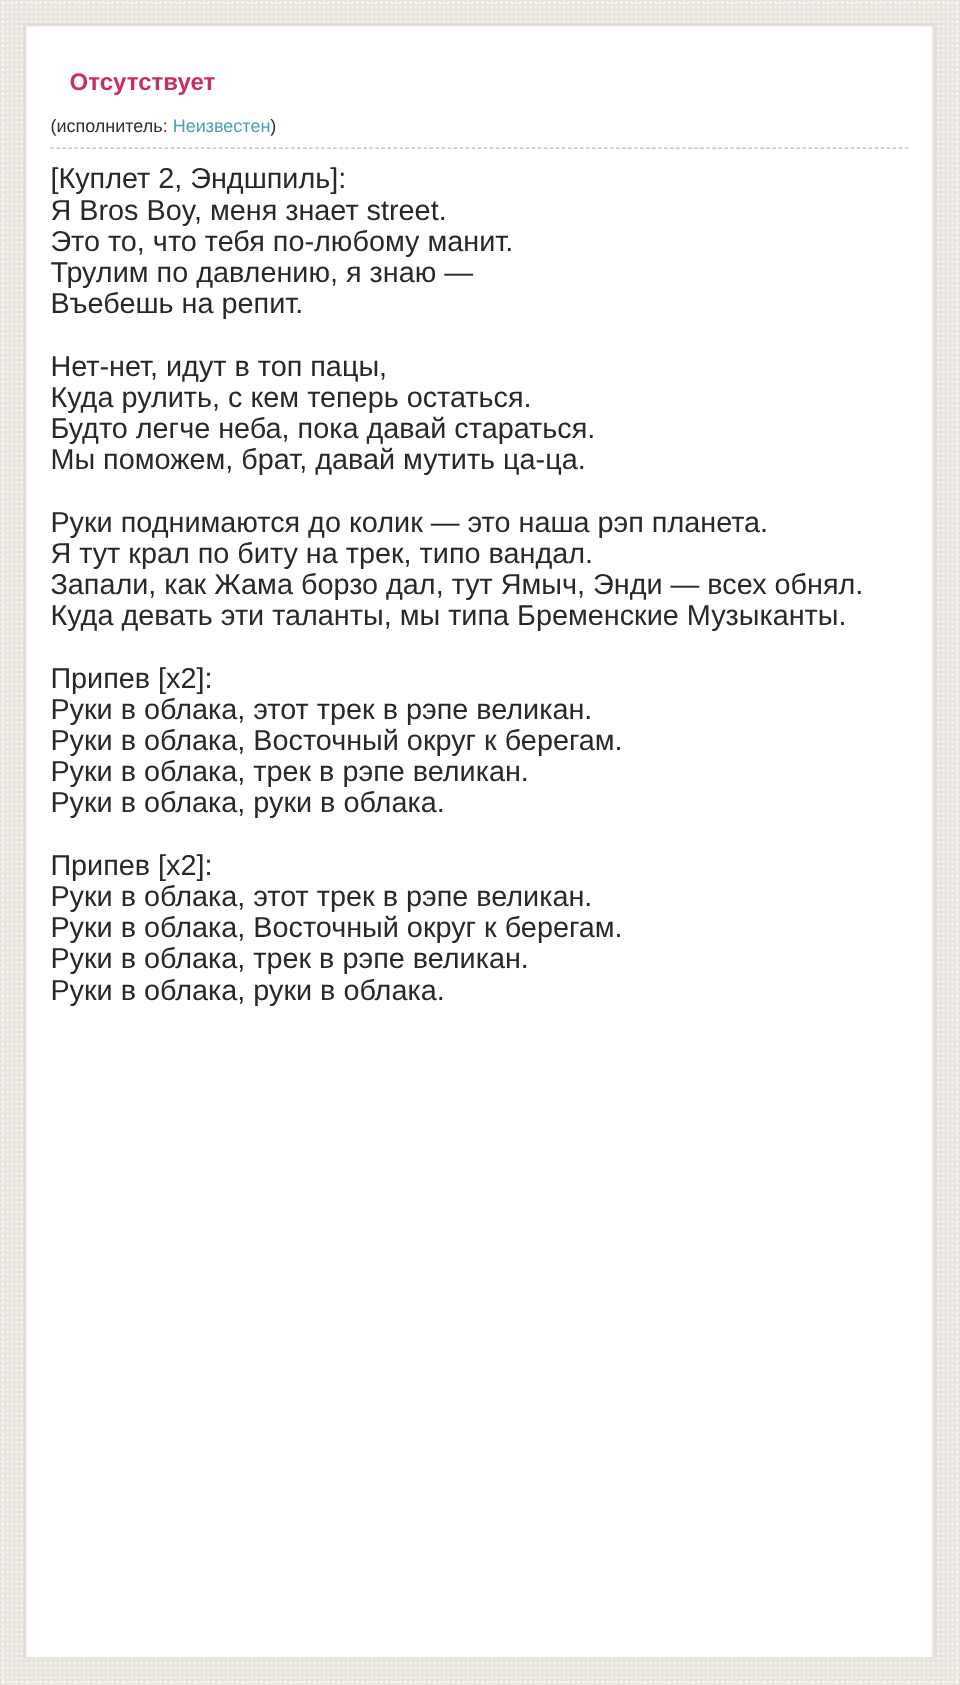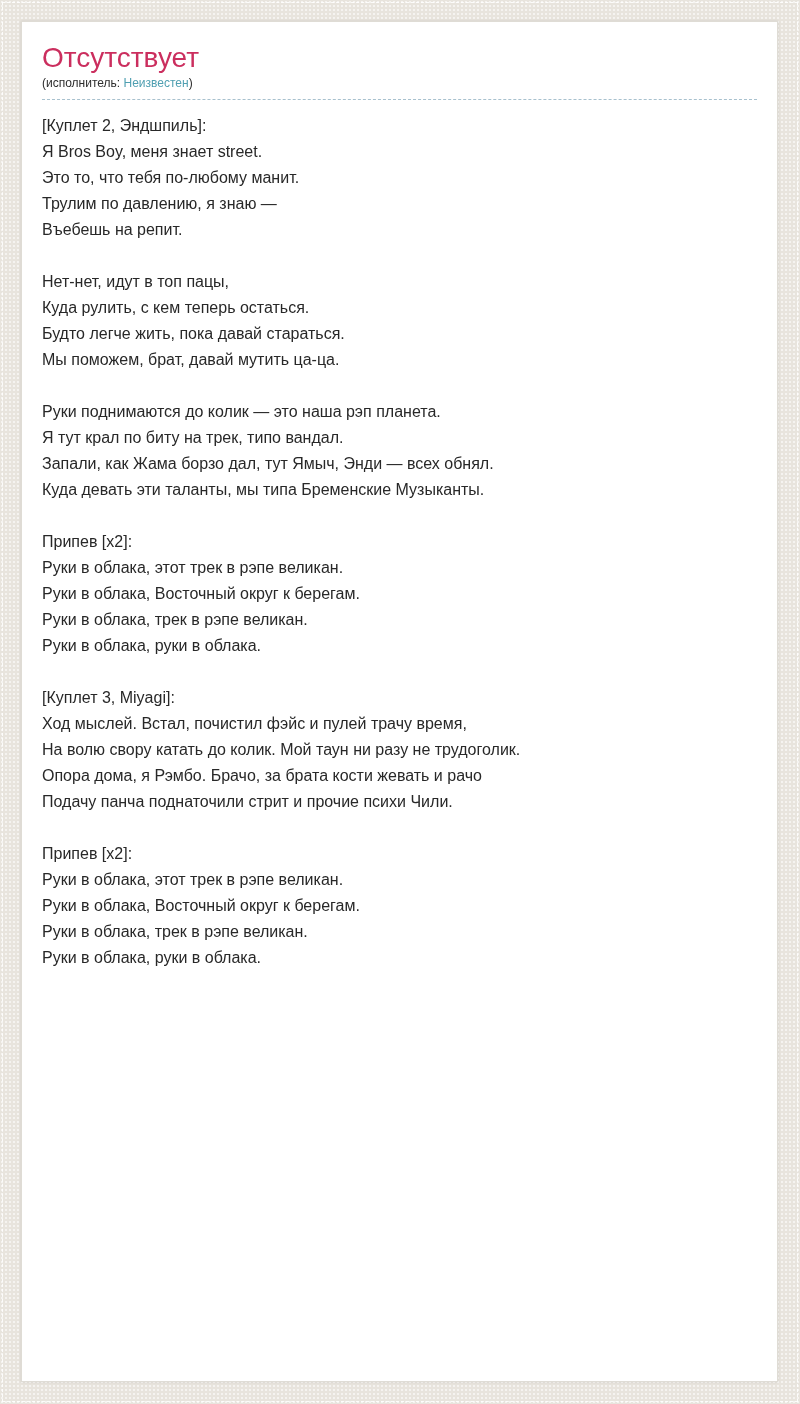--- a/index.html
+++ b/index.html
@@ -30,39 +30,39 @@
     background: var(--card_background, #ffffff);
     border: 1px solid #dfdcd5;
     box-shadow: 0 0 3px rgba(0,0,0,.10);
     padding: 20px 20px 28px 20px;
   }
   .header {
     padding-bottom: 9px;
     border-bottom: 1px dashed var(--separator, #a8c1ce);
   }
   .title {
-    margin: 0;
-    font-size: 28px;
-    font-weight: 400;
+    margin: 16px;
+    font-size: 20px;
+    font-weight: 700;
     line-height: 1.15;
     color: var(--title_accent, #cb2e5e);
   }
   .subtitle {
     margin-top: 2px;
-    font-size: 12px;
+    font-size: 15px;
     color: #2d2d2d;
   }
   .artist-link {
     color: var(--artist_link, #4f9fb1);
     text-decoration: none;
     cursor: pointer;
   }
   .lyrics {
     margin-top: 13px;
-    font-size: 16px;
+    font-size: 24px;
     line-height: 26px;
     color: var(--body_text, #282828);
   }
   .lyrics p {
     margin: 0 0 26px 0;
     white-space: pre-line;
   }
   .lyrics p:last-child { margin-bottom: 0; }
 </style>
 </head>
@@ -80,35 +80,30 @@
   </header>
 
   <div class="lyrics">
       <p>[Куплет 2, Эндшпиль]:
 Я Bros Boy, меня знает street.
 Это то, что тебя по-любому манит.
 Трулим по давлению, я знаю —
 Въебешь на репит.</p>
       <p>Нет-нет, идут в топ пацы,
 Куда рулить, с кем теперь остаться.
-Будто легче жить, пока давай стараться.
+Будто легче неба, пока давай стараться.
 Мы поможем, брат, давай мутить ца-ца.</p>
       <p>Руки поднимаются до колик — это наша рэп планета.
 Я тут крал по биту на трек, типо вандал.
 Запали, как Жама борзо дал, тут Ямыч, Энди — всех обнял.
 Куда девать эти таланты, мы типа Бременские Музыканты.</p>
       <p>Припев [x2]:
 Руки в облака, этот трек в рэпе великан.
 Руки в облака, Восточный округ к берегам.
 Руки в облака, трек в рэпе великан.
 Руки в облака, руки в облака.</p>
-      <p>[Куплет 3, Miyagi]:
-Ход мыслей. Встал, почистил фэйс и пулей трачу время,
-На волю свору катать до колик. Мой таун ни разу не трудоголик.
-Опора дома, я Рэмбо. Брачо, за брата кости жевать и рачо
-Подачу панча поднаточили стрит и прочие психи Чили.</p>
       <p>Припев [x2]:
 Руки в облака, этот трек в рэпе великан.
 Руки в облака, Восточный округ к берегам.
 Руки в облака, трек в рэпе великан.
 Руки в облака, руки в облака.</p>
     </div>
 </main>
 
 </body></html>

